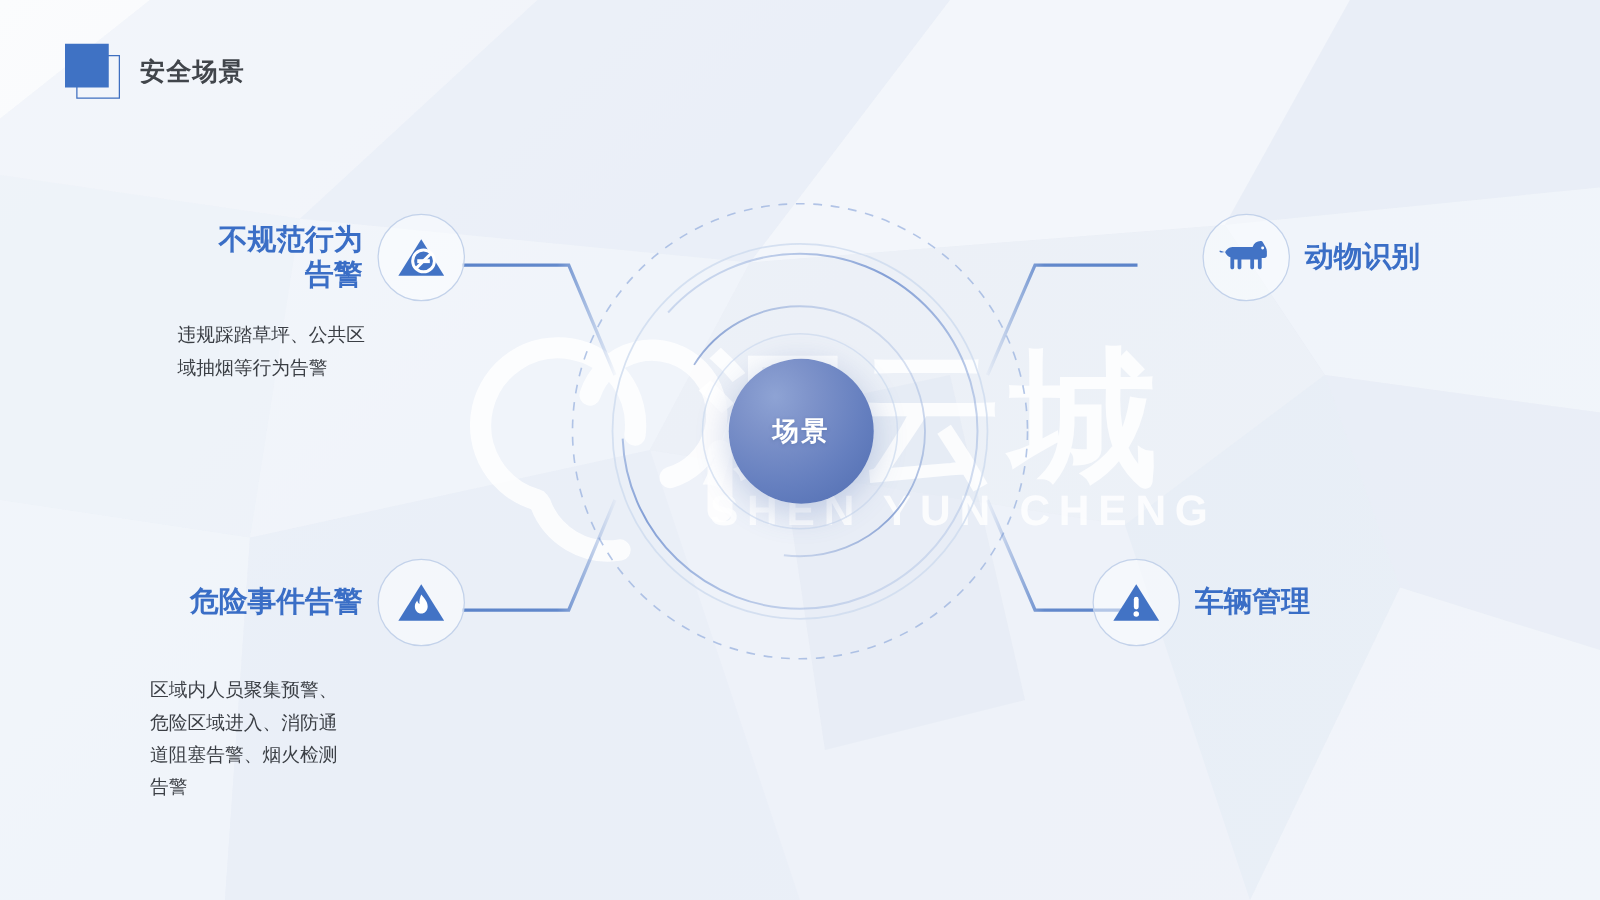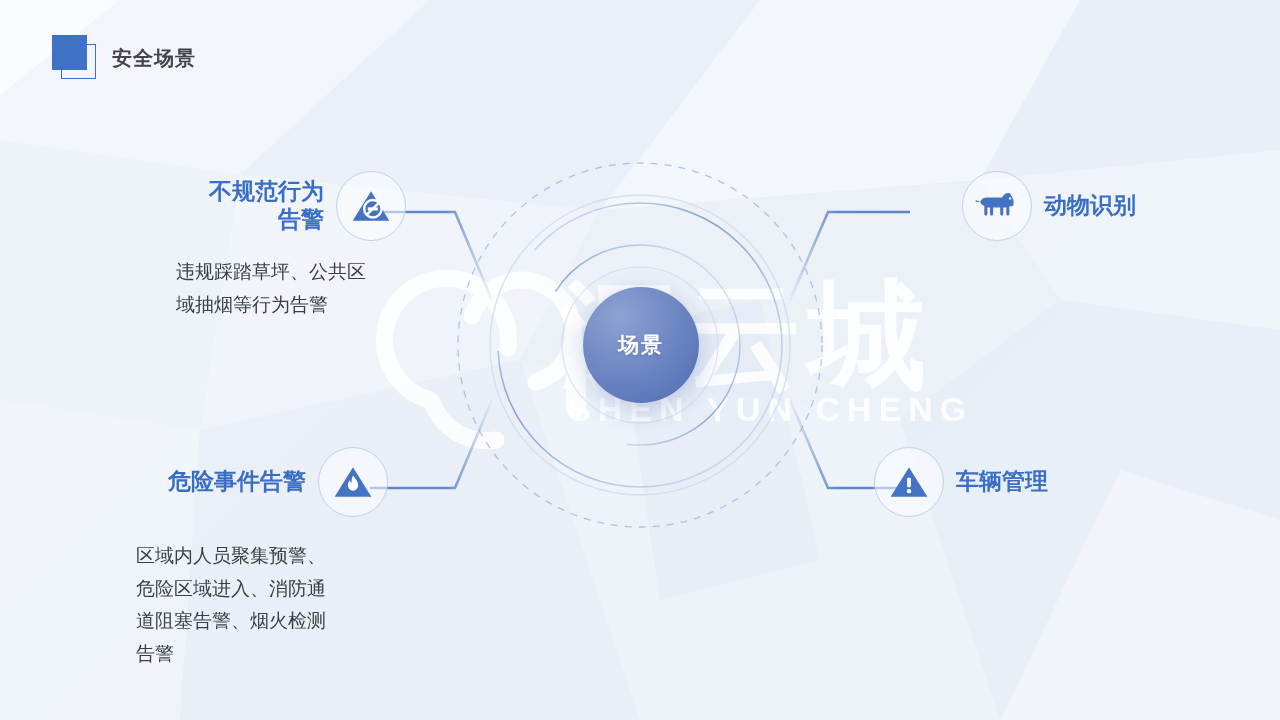--- a/index.html
+++ b/index.html
@@ -180,33 +180,33 @@
     height: 68px;
     border-radius: 50%;
     border: 1.4px solid #c3d2ea;
     background: rgba(252,253,255,0.55);
     display: flex;
     align-items: center;
     justify-content: center;
     flex: none;
   }
   .node-desc {
-    font-size: 19px;
+    font-size: 15px;
     line-height: 1.72;
     color: #3b3f45;
     white-space: pre-line;
   }
   .node-left .node-desc { text-align: left; }
   .node-right .node-desc { text-align: left; }
 
   
-  #node-illegal-behavior { left: 0px;  top: 170px; width: 372px; padding-left: 34px; }
+  #node-illegal-behavior { left: 0px;  top: 170px; width: 372px; }
   #node-illegal-behavior .node-desc { margin-top: 14px; margin-left: 142px; }
 
-  #node-danger-event    { left: 16px;  top: 446px; width: 372px; }
+  #node-danger-event    { left: 0px;  top: 446px; width: 372px; }
   #node-danger-event .node-desc { margin-top: 22px; margin-left: 120px; }
 
   #node-animal-recog    { left: 962px; top: 170px; width: 350px; }
   #node-animal-recog .node-desc { margin-top: 14px; margin-left: 8px; }
 
   #node-vehicle-mgmt    { left: 874px; top: 446px; width: 350px; }
   #node-vehicle-mgmt .node-desc { margin-top: 14px; margin-left: 8px; }
 
   .connectors {
     position: absolute;

